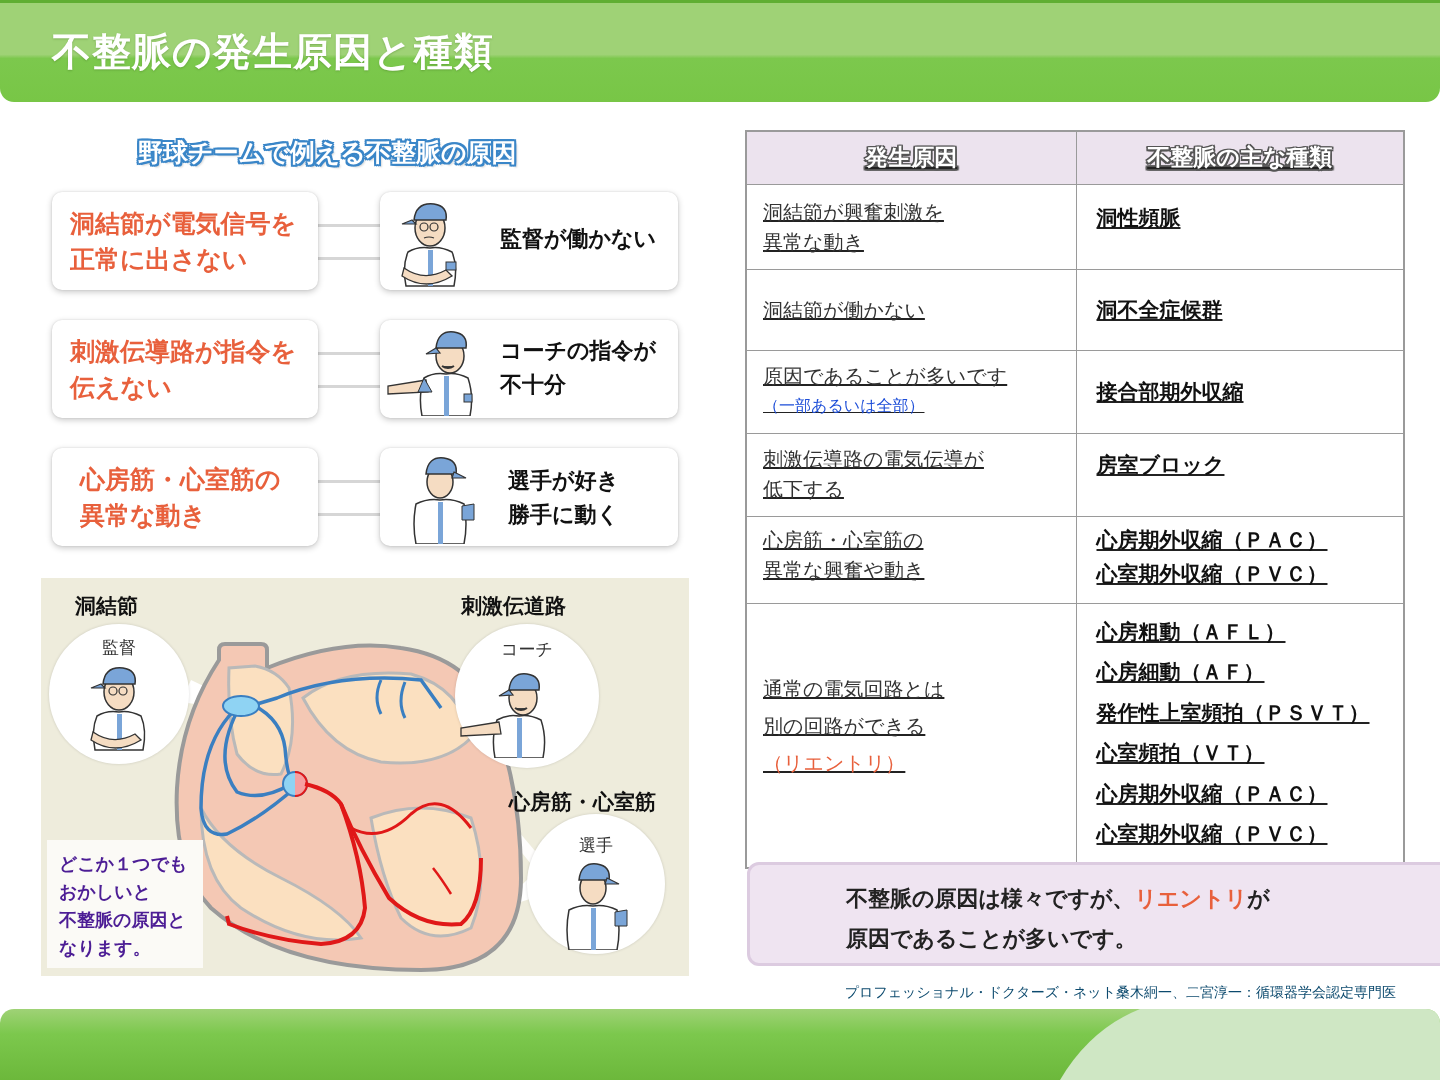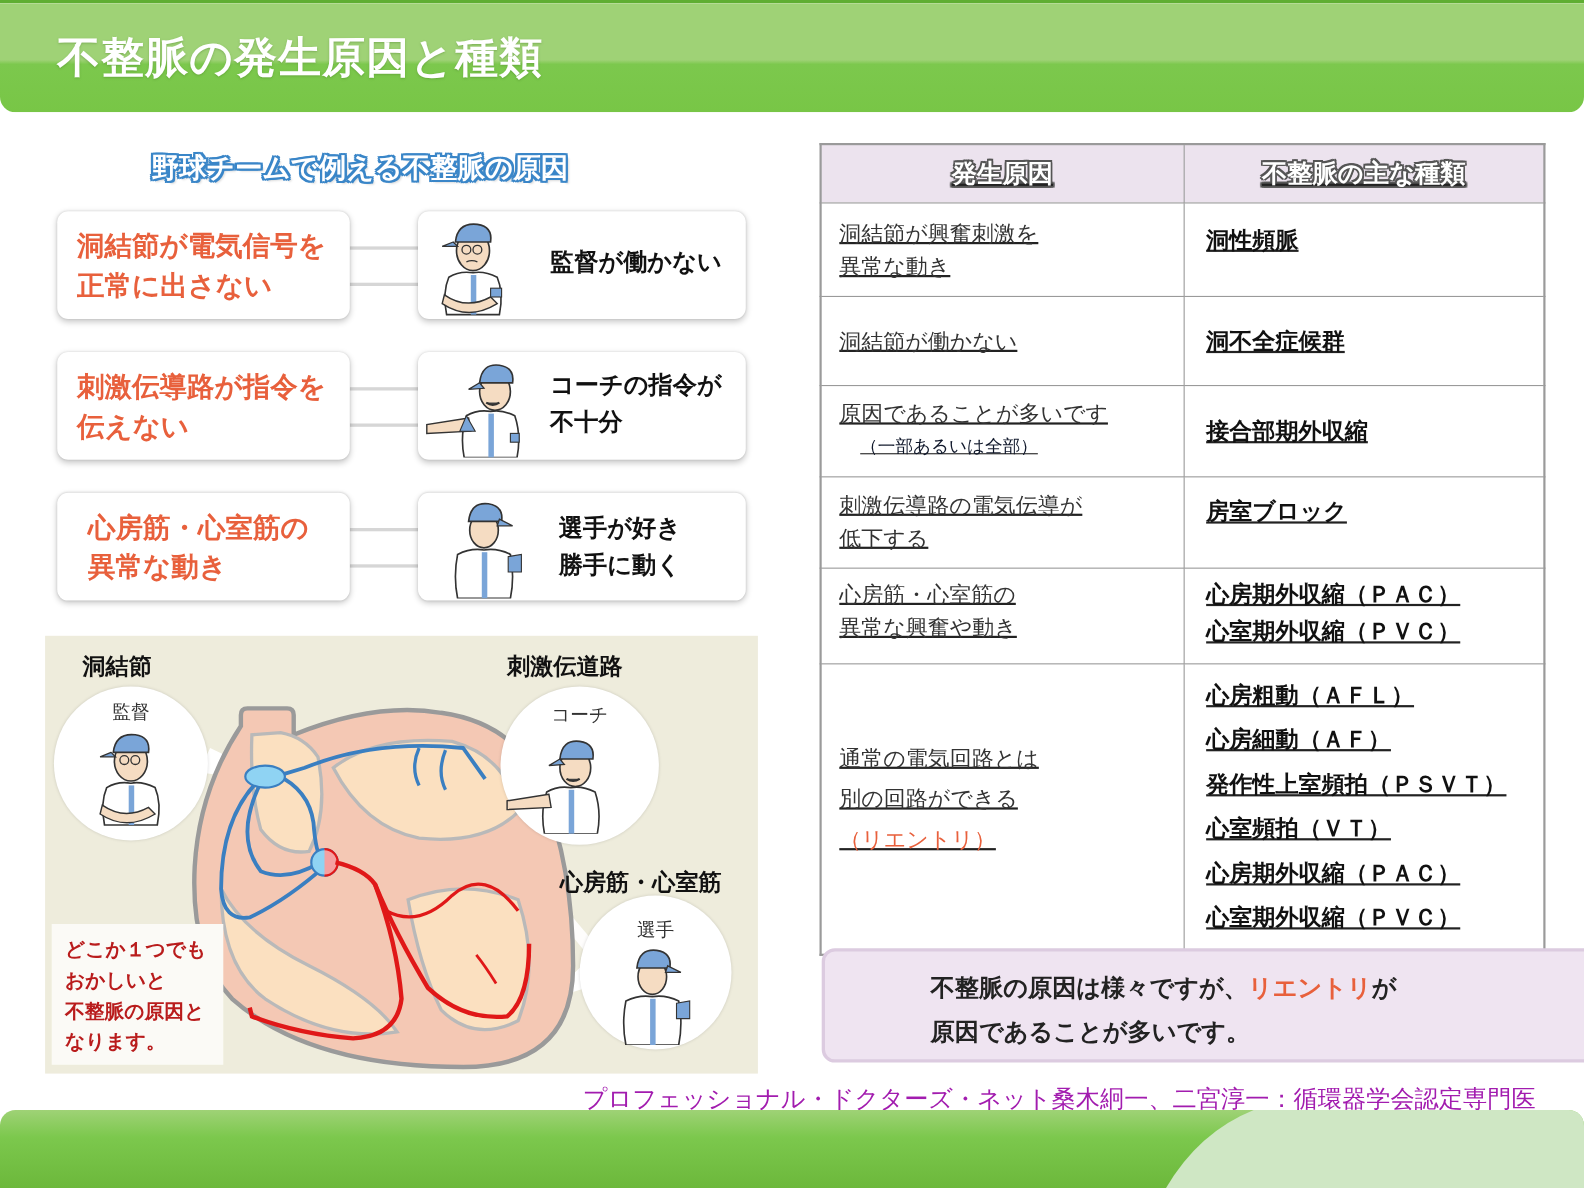--- a/index.html
+++ b/index.html
@@ -57,53 +57,53 @@
   }
   .hp-label { position: absolute; font-size: 21px; font-weight: bold; color: #111; }
   .bubble {
     position: absolute; background: #fff; border-radius: 50%;
     box-shadow: 0 0 3px rgba(0,0,0,0.15);
   }
   .bubble-label { position: absolute; width: 100%; text-align: center; font-size: 17px; color: #333; }
   .note-box {
     position: absolute; left: 6px; top: 262px; width: 156px; height: 128px;
     background: #fbfaf6; padding: 10px 0 0 12px;
-    font-size: 18px; font-weight: bold; color: #b91c1c; line-height: 28px;
+    font-size: 18px; font-weight: bold; color: #4c1d95; line-height: 28px;
   }
 
   
   .table {
     position: absolute; left: 745px; top: 130px; width: 660px;
     border-collapse: collapse; border: 2px solid #9a9a9a; text-decoration: underline;
   }
   .table th, .table td { border: 1.5px solid #9a9a9a; vertical-align: top; }
   .table th {
     background: #ece3ee; height: 53px; font-size: 23px; font-weight: bold; color: #fff;
     text-shadow:
       1.5px 0 0 #555, -1.5px 0 0 #555, 0 1.5px 0 #555, 0 -1.5px 0 #555,
       1.5px 1.5px 0 #555, -1.5px -1.5px 0 #555, 1.5px -1.5px 0 #555, -1.5px 1.5px 0 #555;
     vertical-align: middle;
   }
   .table td.cause { width: 330px; padding: 12px 16px; font-size: 20px; color: #333; line-height: 30px; }
   .table td.types { padding: 12px 20px; font-size: 21px; font-weight: bold; color: #111; line-height: 34px; }
-  .sub-note { font-size: 16px; color: #0f172a; margin-left: 19px; }
+  .sub-note { font-size: 16px; color: #1d4ed8; }
   .reentry { color: #e8603c; }
 
   
   .summary {
     position: absolute; left: 747px; top: 862px; width: 712px; height: 104px;
     background: #efe4f1; border: 3px solid #dccbe0; border-radius: 12px;
   }
   .summary-text {
     position: absolute; left: 96px; top: 14px; font-size: 22px; font-weight: bold; color: #222; line-height: 40px;
   }
   .summary-accent { color: #e8603c; }
 
   .citation {
-    position: absolute; right: 44px; top: 984px; font-size: 22px; color: #a21caf;
+    position: absolute; right: 44px; top: 984px; font-size: 14px; color: #0c4a6e;
   }
 
   
   .footer {
     position: absolute; left: 0; top: 1009px; width: 1440px; height: 71px;
     border-radius: 14px 14px 0 0; overflow: hidden;
     background: linear-gradient(to bottom, #9fd276 0%, #7cc84d 35%, #6cb83b 100%);
   }
 </style>
 </head>

